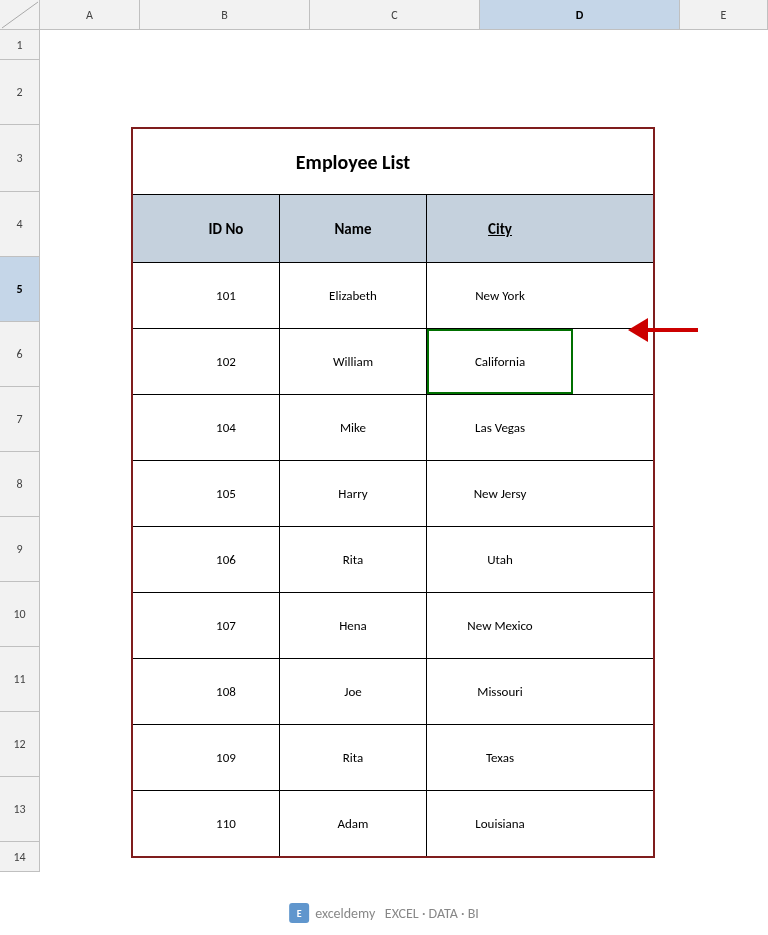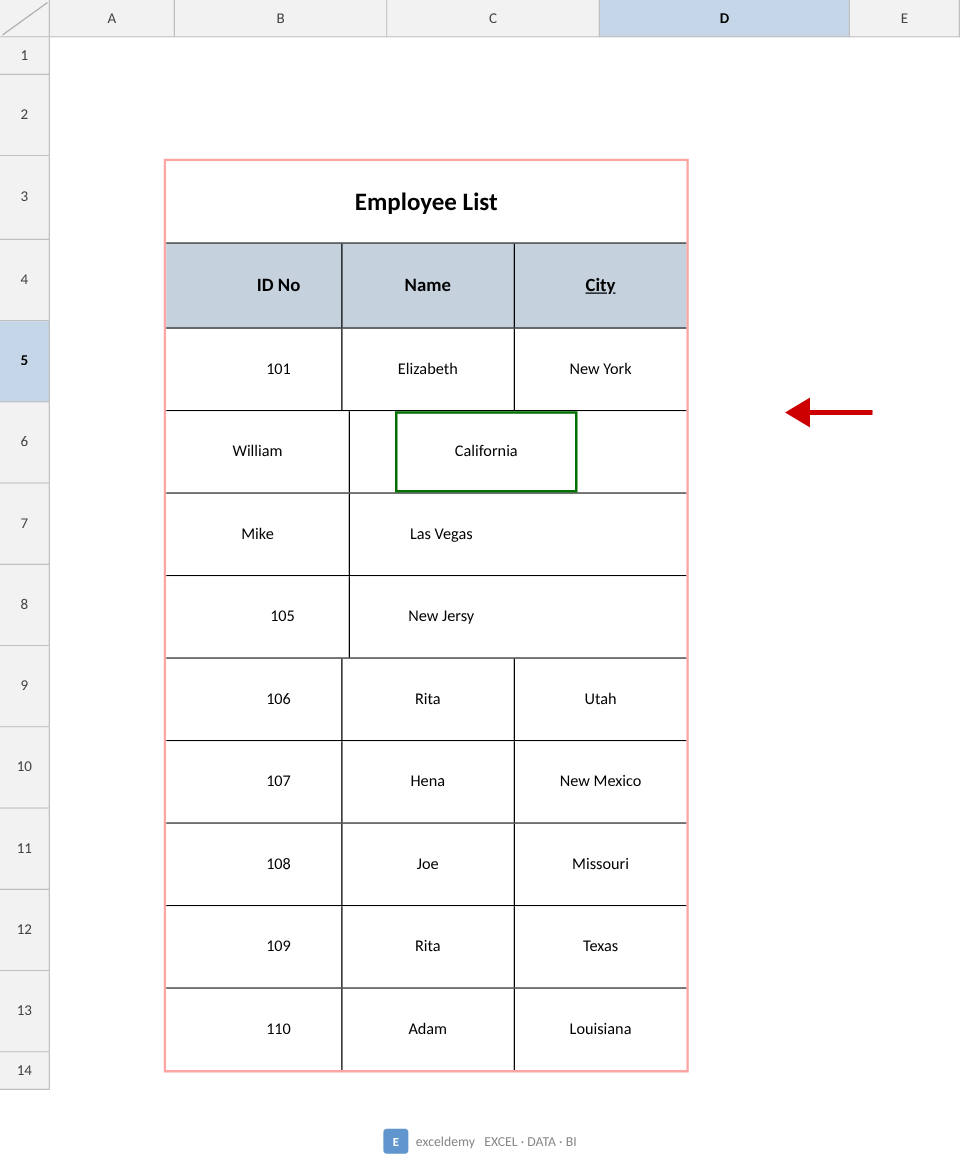--- a/index.html
+++ b/index.html
@@ -98,22 +98,22 @@
     
     .row-h-30 { height: 30px; }
     .row-h-65 { height: 65px; }
     .row-h-67 { height: 67px; }
 
     
     .table-container {
       position: absolute;
       top: 127px;
       left: 131px;
-      width: 420px;
-      border: 2px solid #fca5a5;
+      width: 524px;
+      border: 2px solid #7f1d1d;
     }
 
     .table-title-row {
       display: flex;
       background: #ffffff;
       border-bottom: 1px solid #000;
     }
 
     .table-title-cell {
       width: 440px;
@@ -170,21 +170,20 @@
 
     .table-data-cell:last-child {
       border-right: none;
     }
 
     
     .selected-cell {
       outline: 2px solid #007000;
       outline-offset: -2px;
       z-index: 10;
-      margin-left: 36px;
     }
 
     
     .tcol-1 { width: 147px; padding-left: 40px; }
     .tcol-2 { width: 147px; }
     .tcol-3 { width: 146px; }
 
     
     .red-arrow {
       position: absolute;
@@ -227,21 +226,21 @@
       border-radius: 3px;
       display: flex;
       align-items: center;
       justify-content: center;
       color: white;
       font-size: 10px;
       font-weight: bold;
     }
 
     .watermark-text {
-      font-size: 11px;
+      font-size: 14px;
       color: #555;
       text-align: right;
     }
 
     
     .grid-background {
       position: absolute;
       top: 30px;
       left: 40px;
       right: 0;
@@ -301,32 +300,35 @@
       <div class="table-header-cell tcol-3">City</div>
     </div>
 
     <div class="table-data-row">
       <div class="table-data-cell tcol-1">101</div>
       <div class="table-data-cell tcol-2">Elizabeth</div>
       <div class="table-data-cell tcol-3">New York</div>
     </div>
 
     <div class="table-data-row">
+      <div class="table-data-cell tcol-1">102</div>
       <div class="table-data-cell tcol-2">William</div>
       <div class="table-data-cell tcol-3 selected-cell">California</div>
     </div>
 
 
     <div class="table-data-row">
+      <div class="table-data-cell tcol-1">104</div>
       <div class="table-data-cell tcol-2">Mike</div>
       <div class="table-data-cell tcol-3">Las Vegas</div>
     </div>
 
     <div class="table-data-row">
       <div class="table-data-cell tcol-1">105</div>
+      <div class="table-data-cell tcol-2">Harry</div>
       <div class="table-data-cell tcol-3">New Jersy</div>
     </div>
 
     <div class="table-data-row">
       <div class="table-data-cell tcol-1">106</div>
       <div class="table-data-cell tcol-2">Rita</div>
       <div class="table-data-cell tcol-3">Utah</div>
     </div>
 
     <div class="table-data-row">

